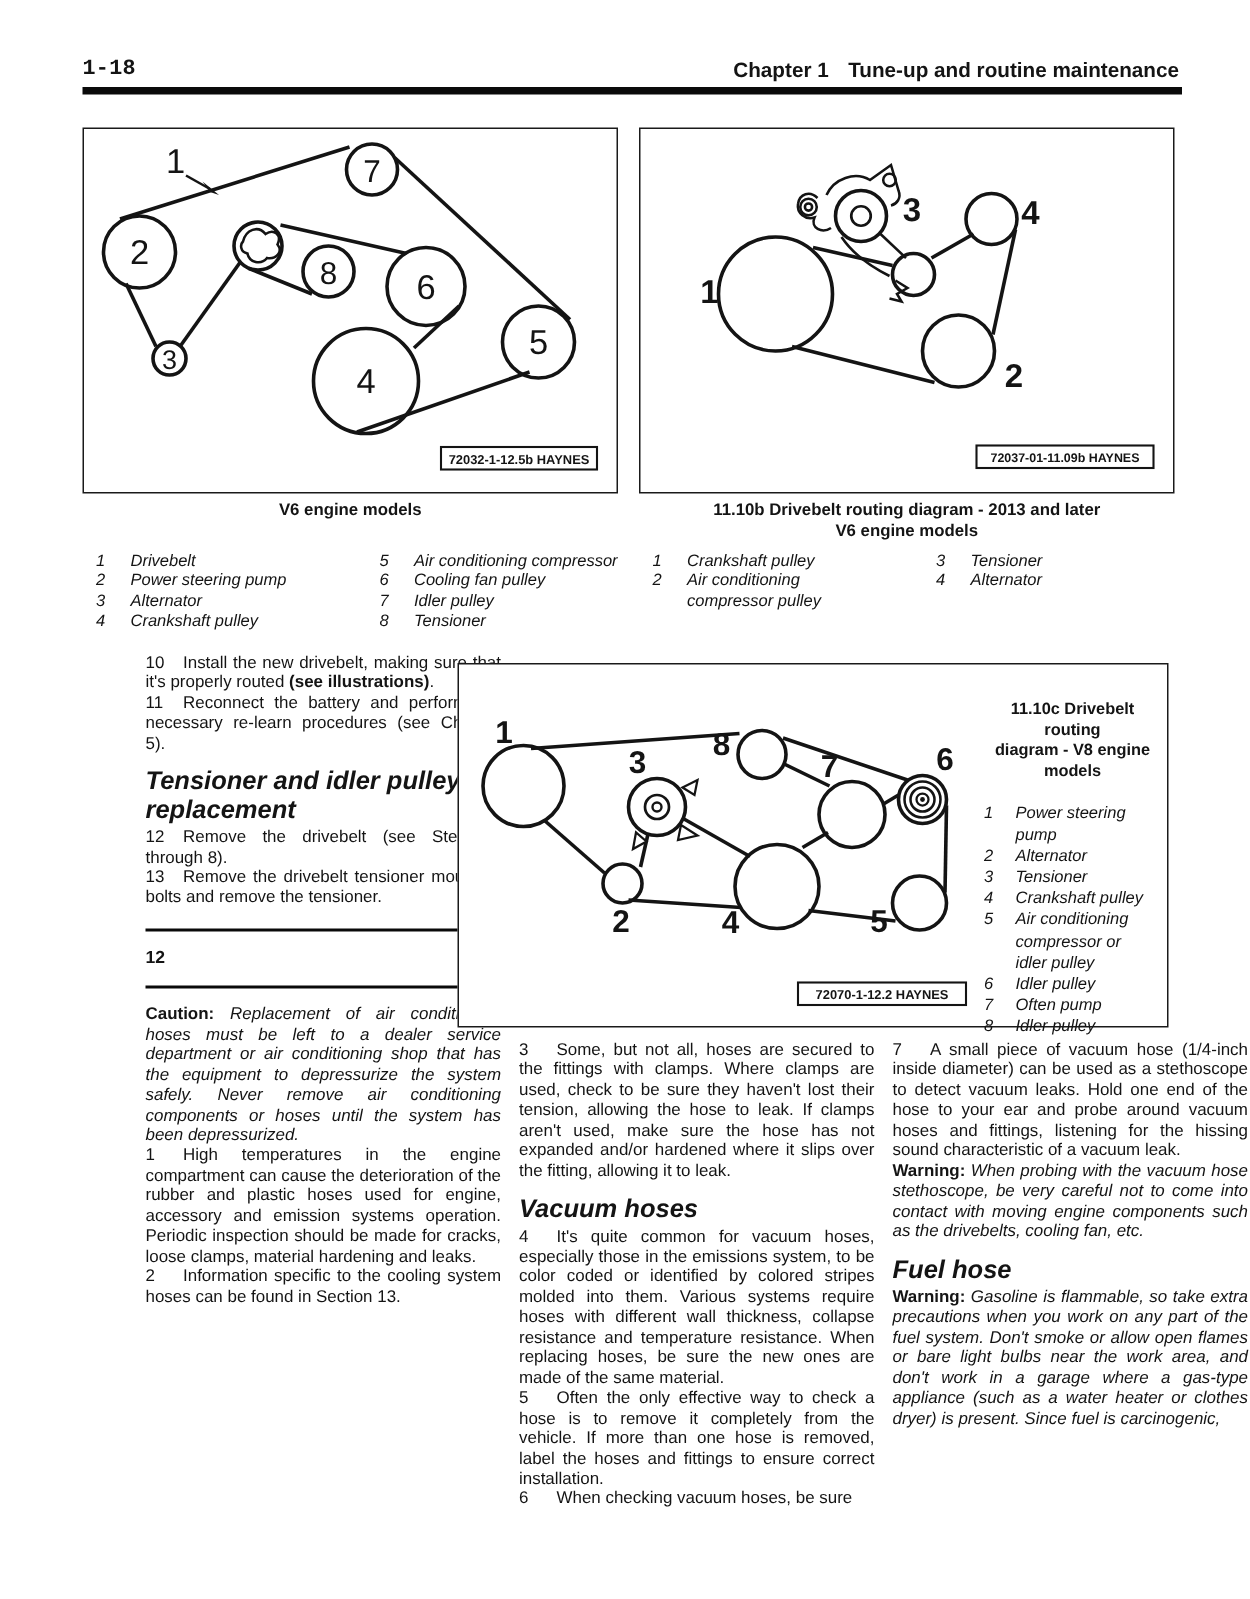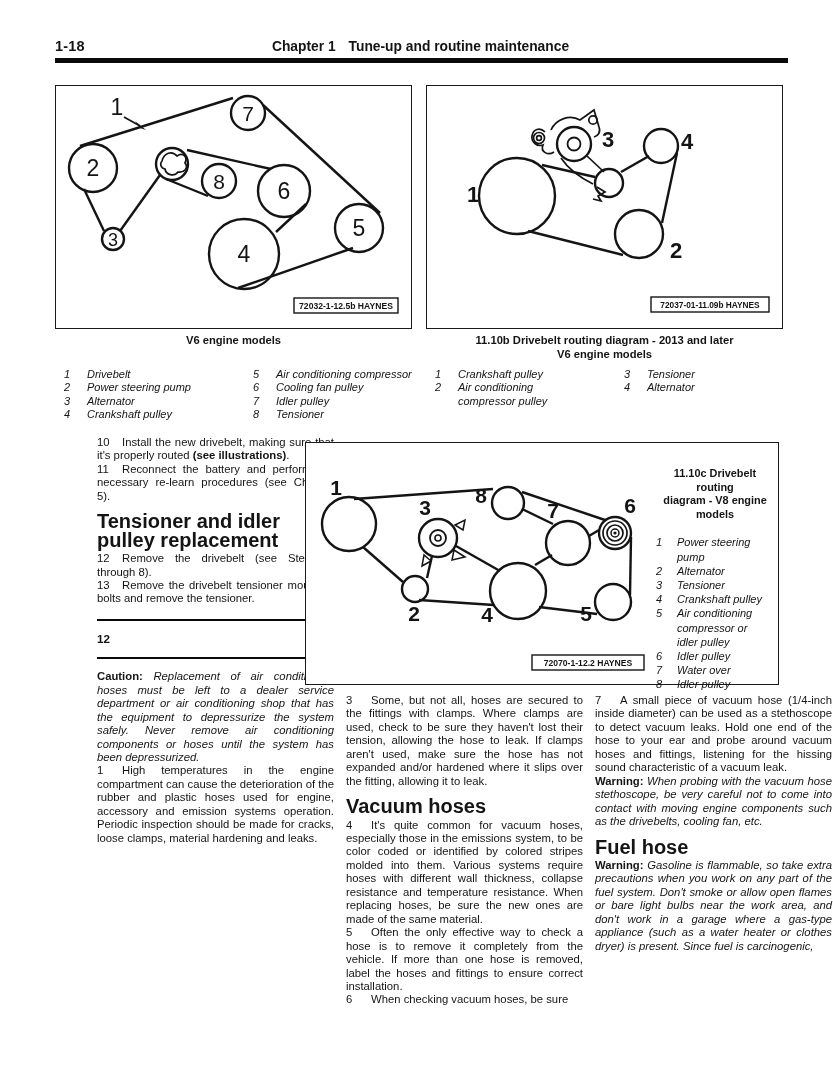--- a/index.html
+++ b/index.html
@@ -1,22 +1,22 @@
 <!DOCTYPE html>
 <html><head>
 <meta charset="utf-8">
 <style>
   html,body{margin:0;padding:0;background:#fff;}
   body{width:833px;height:1066px;position:relative;overflow:hidden;
        font-family:"Liberation Sans","DejaVu Sans",sans-serif;color:#141414;}
   .page{position:absolute;inset:0;background:#ffffff;}
 
   
-  .pagenum{position:absolute;left:55px;top:38px;font-size:14.5px;font-weight:bold;letter-spacing:.2px;}
-  .chapter{position:absolute;left:55px;right:47px;top:39px;text-align:center;font-size:13.8px;font-weight:bold;}
+  .pagenum{position:absolute;left:55px;top:38px;font-size:14.5px;font-weight:bold;letter-spacing:.2px;font-family:Liberation Mono, monospace;}
+  .chapter{position:absolute;left:55px;right:47px;top:39px;text-align:right;font-size:13.8px;font-weight:bold;}
   .chapter .gap{display:inline-block;width:13px;}
   .hrule{position:absolute;left:55px;width:733px;top:58px;height:4.5px;background:#0a0a0a;}
 
   
   .figbox{position:absolute;border:1.6px solid #1a1a1a;background:#fff;box-sizing:border-box;}
   #figA{left:55px;top:85px;width:357px;height:244px;}
   #figB{left:426px;top:85px;width:357px;height:244px;}
   #figC{left:305px;top:442px;width:474px;height:243px;display:flex;}
   #figC svg{flex:none;}
   svg text{font-family:"Liberation Sans","DejaVu Sans",sans-serif;fill:#141414;}
@@ -44,21 +44,21 @@
   .figc-list .lnum{width:21px;}
   .figc-list .llab{white-space:normal;}
 
   
   .col{position:absolute;width:237px;font-size:11.3px;line-height:13.45px;text-align:justify;margin-left:42px;}
   #colL{left:55px;top:436px;}
   #colM{left:304px;top:694px;}
   #colR{left:553px;top:694px;}
   .col p{margin:0;}
   .pnum{display:inline-block;min-width:25px;}
-  .sub{font-weight:bold;font-size:20px;line-height:18.4px;margin:9px 0 3px 0;text-align:left;}
+  .sub{font-weight:bold;font-style:italic;font-size:17px;line-height:18.4px;margin:9px 0 3px 0;text-align:left;}
   .sec{border-top:2.2px solid #0a0a0a;border-bottom:2.2px solid #0a0a0a;margin:13px 0 11px 0;
        padding:10px 0 11px 0;display:flex;font-weight:bold;font-size:11.7px;line-height:15.4px;text-align:left;}
   .snum{width:30px;flex:none;}
   .stitle{flex:1;}
   .lead{font-weight:bold;}
   .it{font-style:italic;}
 </style>
 </head>
 <body>
 
@@ -223,20 +223,21 @@
       <p class="body"><span class="pnum">10</span>Install the new drivebelt, making sure that it's properly routed <span class="lead">(see illustrations)</span>.</p>
       <p class="body"><span class="pnum">11</span>Reconnect the battery and perform the necessary re-learn procedures (see Chapter 5).</p>
       <div class="sub">Tensioner and idler pulley replacement</div>
       <p class="body"><span class="pnum">12</span>Remove the drivebelt (see Steps 5 through 8).</p>
       <p class="body"><span class="pnum">13</span>Remove the drivebelt tensioner mounting bolts and remove the tensioner.</p>
       <div class="sec">
         <span class="snum">12</span>
       </div>
       <p class="body"><span class="lead">Caution:</span> <span class="it">Replacement of air conditioning hoses must be left to a dealer service department or air conditioning shop that has the equipment to depressurize the system safely. Never remove air conditioning components or hoses until the system has been depressurized.</span></p>
       <p class="body"><span class="pnum">1</span>High temperatures in the engine compartment can cause the deterioration of the rubber and plastic hoses used for engine, accessory and emission systems operation. Periodic inspection should be made for cracks, loose clamps, material hardening and leaks.</p>
+      <p class="body"><span class="pnum">2</span>Information specific to the cooling system hoses can be found in Section 13.</p>
     </div>
 
   <div class="figbox" id="figC">
     <svg width="350" height="240" viewBox="0 0 350 240">
       <g class="diagram-stroke" stroke-width="2.4">
         <line x1="48" y1="56" x2="187" y2="46"></line>
         <line x1="216" y1="49" x2="299" y2="77"></line>
         <line x1="325" y1="94" x2="324" y2="152"></line>
         <line x1="291" y1="171" x2="233" y2="164"></line>
         <line x1="188" y1="162" x2="113" y2="157"></line>
@@ -314,21 +315,21 @@
               <div>compressor or</div>
               <div>idler pulley</div>
             </span>
           </div>
           <div class="lrow">
             <span class="lnum">6</span>
             <span class="llab">Idler pulley</span>
           </div>
           <div class="lrow">
             <span class="lnum">7</span>
-            <span class="llab">Water over</span>
+            <span class="llab">Often pump</span>
           </div>
           <div class="lrow">
             <span class="lnum">8</span>
             <span class="llab">Idler pulley</span>
           </div>
         </div>
     </div>
   </div>
 
   <div class="col" id="colM">

